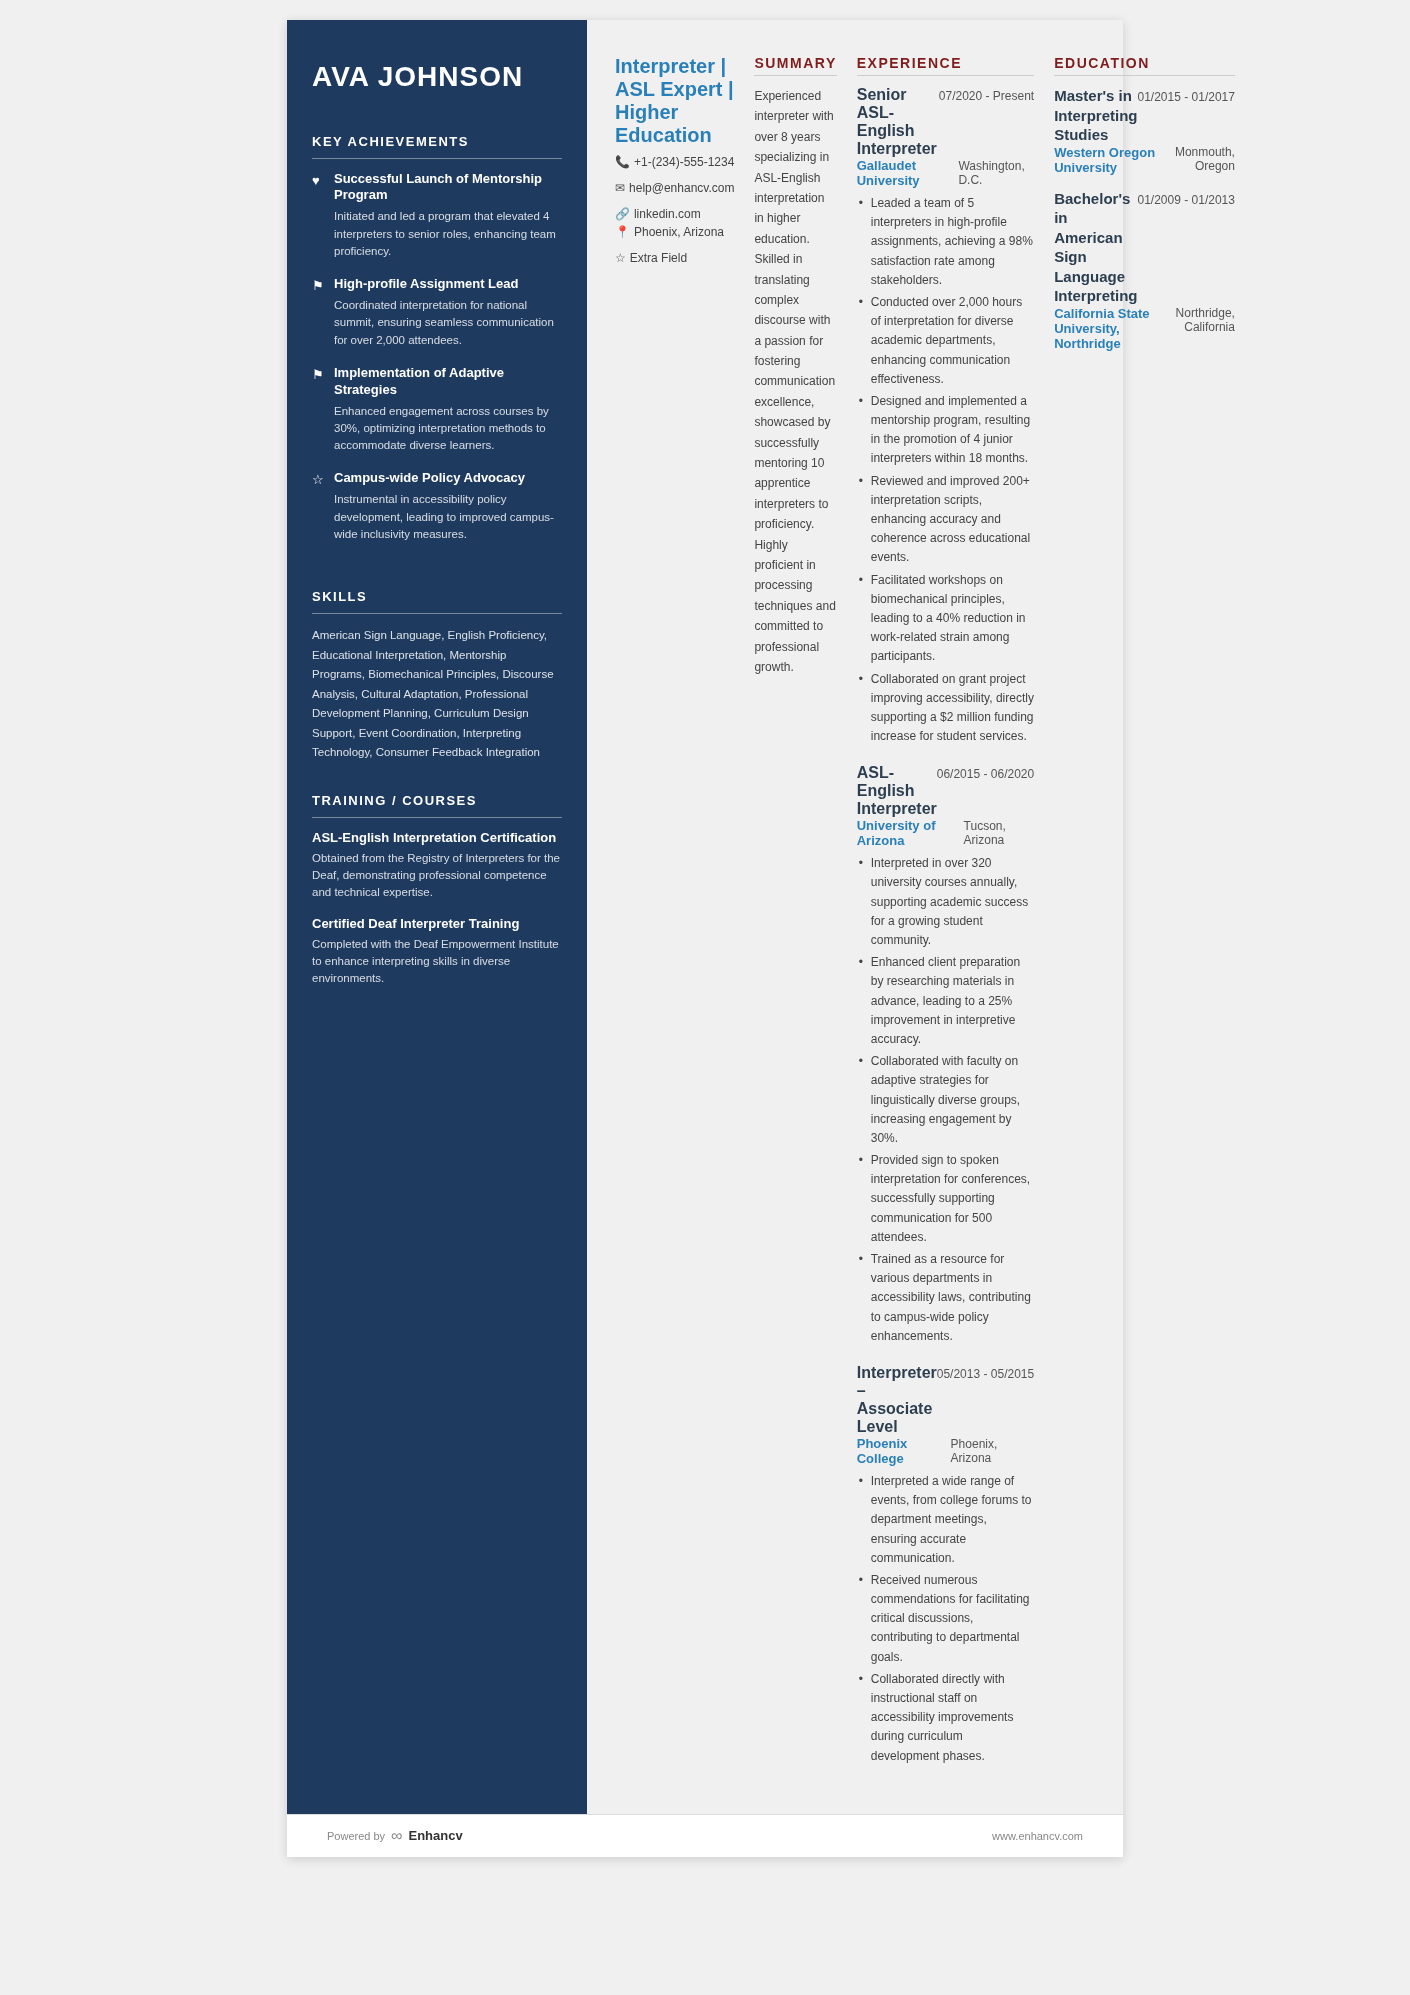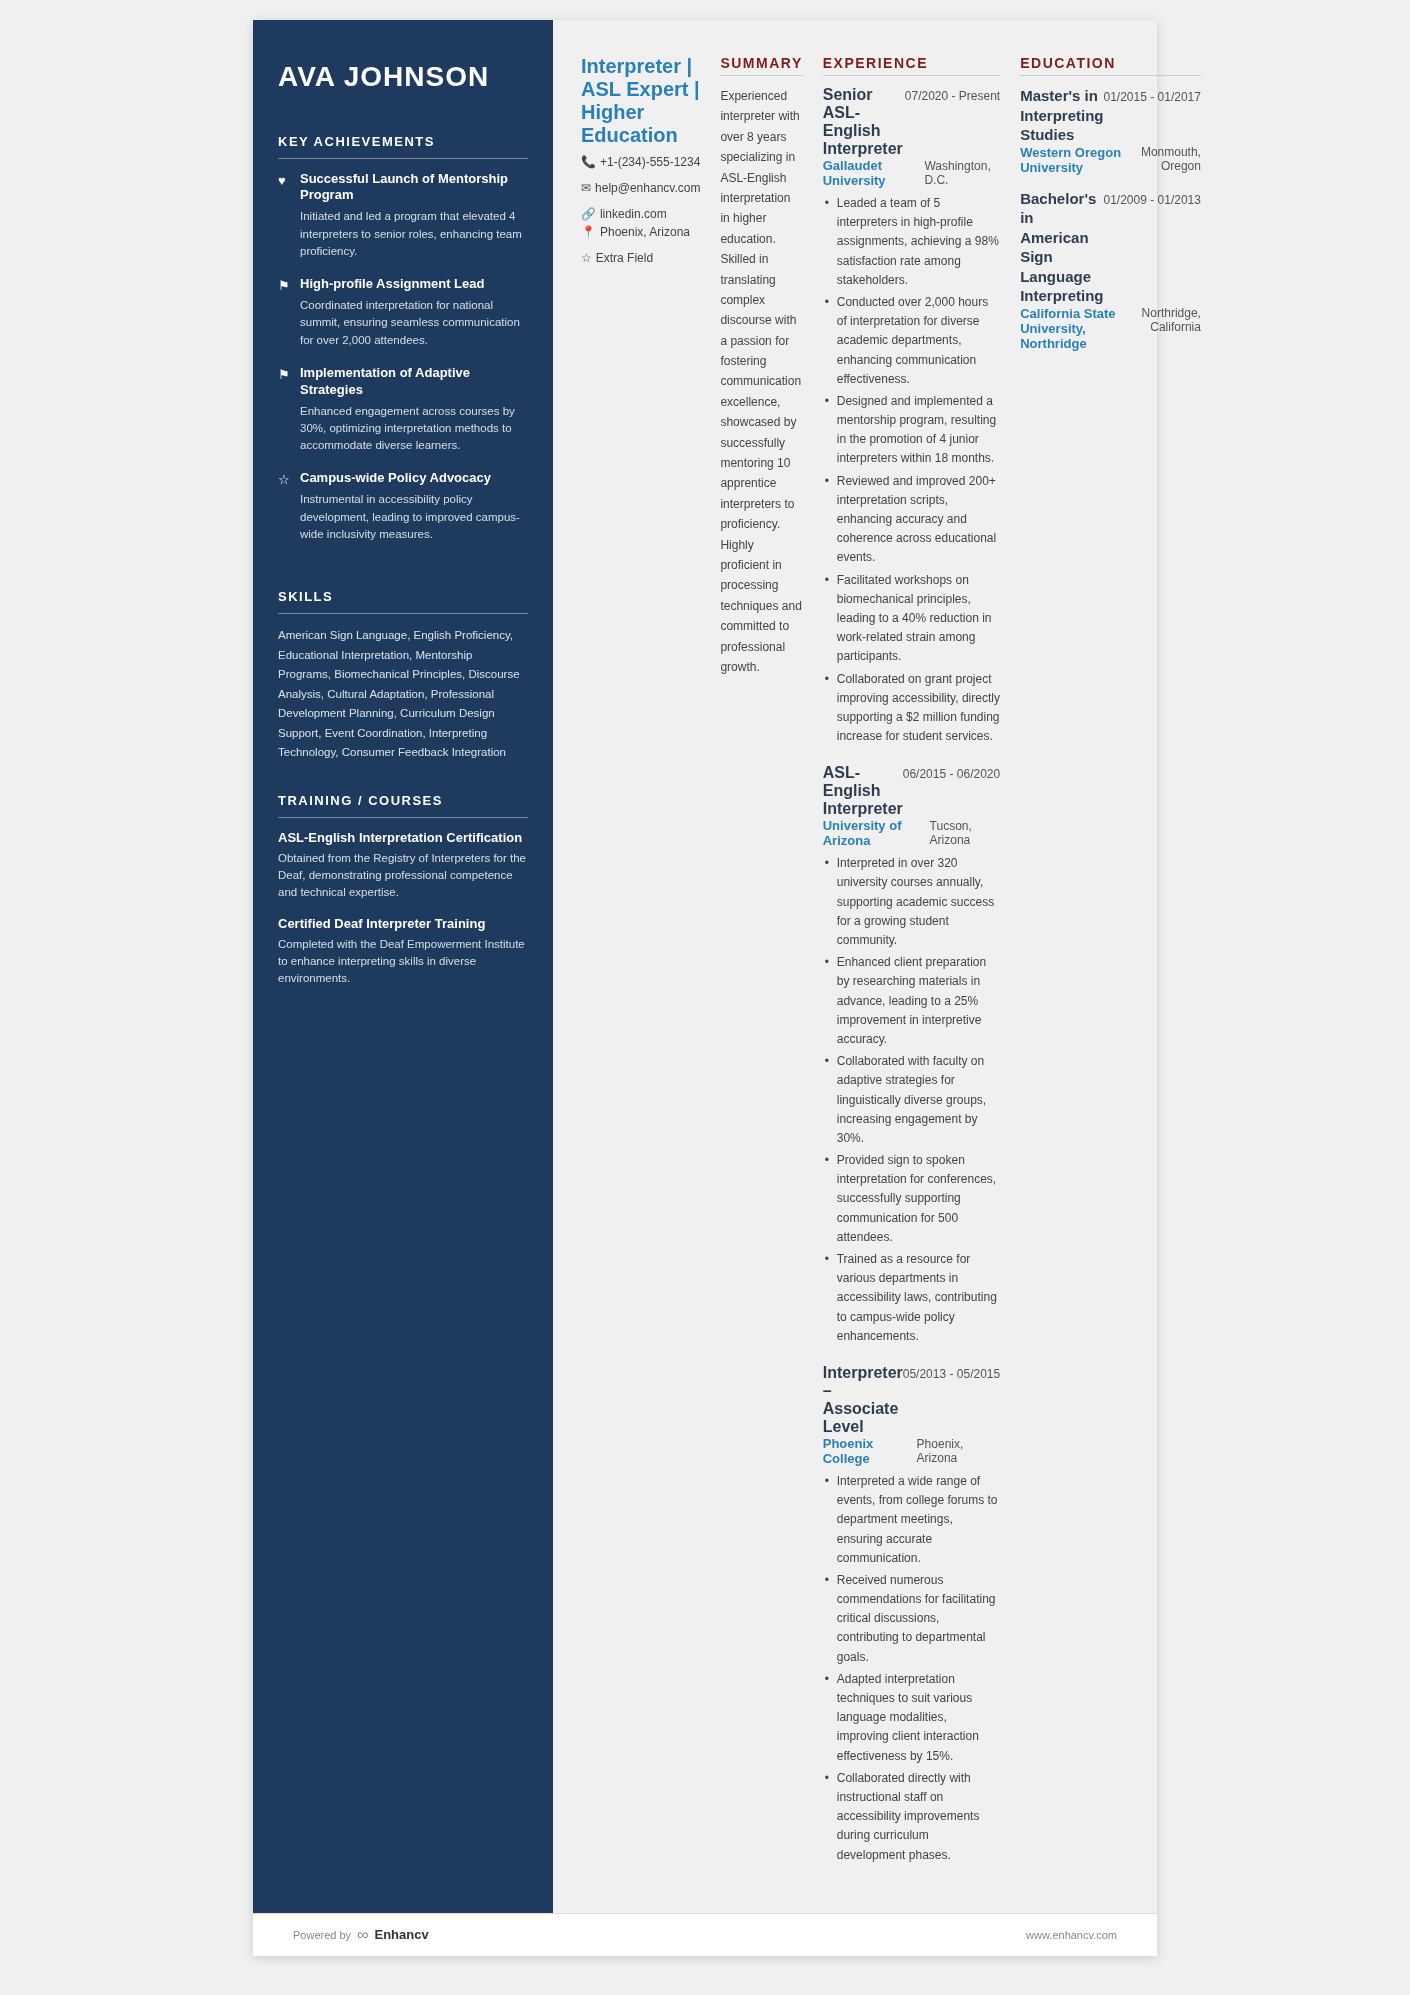--- a/index.html
+++ b/index.html
@@ -248,21 +248,21 @@
       font-size: 13px;
       font-weight: 700;
       color: #333;
     }
     .footer-right {
       font-size: 11px;
       color: #888;
     }
 
     .resume-wrapper {
-      width: 904px;
+      width: 836px;
       display: flex;
       flex-direction: column;
       box-shadow: 0 2px 10px rgba(0,0,0,0.15);
     }
     .resume-body {
       display: flex;
       flex-direction: row;
     }
   </style>
 </head>
@@ -418,21 +418,20 @@
             <span class="exp-job-title">Interpreter – Associate Level</span>
             <span class="exp-dates">05/2013 - 05/2015</span>
           </div>
           <div class="exp-org-row">
             <span class="exp-org">Phoenix College</span>
             <span class="exp-location">Phoenix, Arizona</span>
           </div>
           <ul class="exp-bullets">
             <li>Interpreted a wide range of events, from college forums to department meetings, ensuring accurate communication.</li>
             <li>Received numerous commendations for facilitating critical discussions, contributing to departmental goals.</li>
-            <li>Adapted interpretation techniques to suit various language modalities, improving client interaction effectiveness by 15%.</li>
             <li>Collaborated directly with instructional staff on accessibility improvements during curriculum development phases.</li>
           </ul>
         </div>
       </div>
 
       <div>
         <div class="section-title">EDUCATION</div>
 
         <div class="edu-block">
           <div class="edu-header-row">

